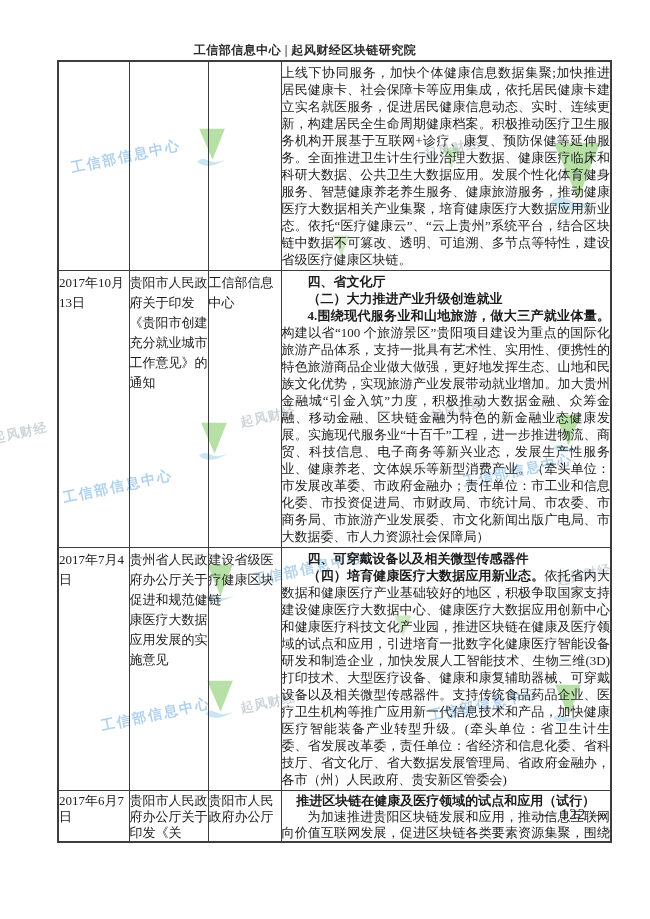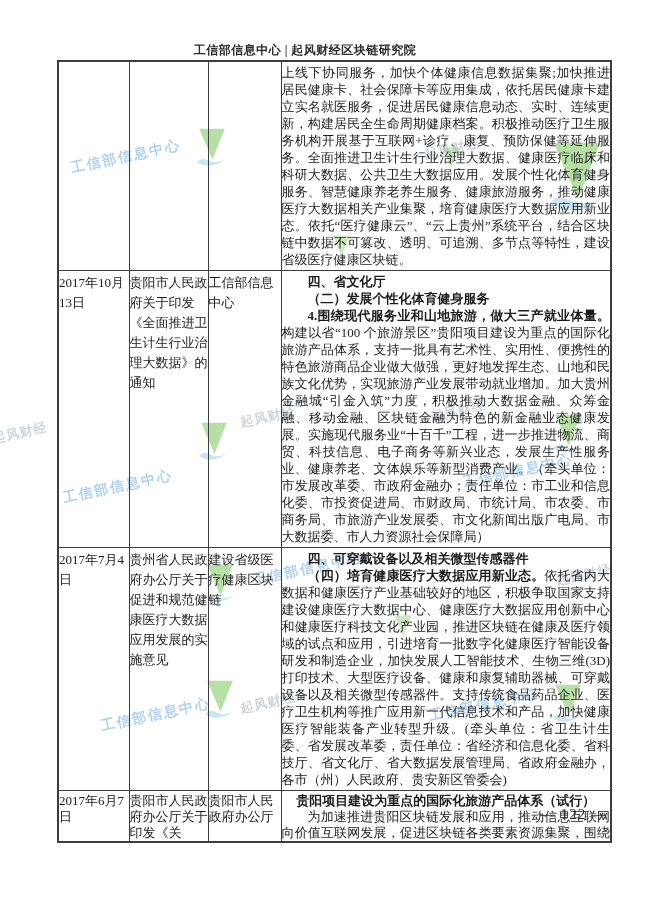--- a/index.html
+++ b/index.html
@@ -146,29 +146,29 @@
             <div class="cell-box">
               <p class="para"><span>上线下协同服务，加快个体健康信息数据集聚;加快推进居民健康卡、社会保障卡等应用集成，依托居民健康卡建立实名就医服务，促进居民健康信息动态、实时、连续更新，构建居民全生命周期健康档案。积极推动医疗卫生服务机构开展基于互联网+诊疗、康复、预防保健等延伸服务。全面推进卫生计生行业治理大数据、健康医疗临床和科研大数据、公共卫生大数据应用。发展个性化体育健身服务、智慧健康养老养生服务、健康旅游服务，推动健康医疗大数据相关产业集聚，培育健康医疗大数据应用新业态。依托“医疗健康云”、“云上贵州”系统平台，结合区块链中数据不可篡改、透明、可追溯、多节点等特性，建设省级医疗健康区块链。</span></p>
             </div>
           </td>
         </tr>
         <tr>
           <td>
             <div class="cell-box">2017年10月13日</div>
           </td>
           <td>
-            <div class="cell-box">贵阳市人民政府关于印发《全面推进卫生计生行业治理大数据》的通知</div>
+            <div class="cell-box">贵阳市人民政府关于印发《贵阳市创建充分就业城市工作意见》的通知</div>
           </td>
           <td>
             <div class="cell-box">工信部信息中心</div>
           </td>
           <td class="cell-content">
             <div class="cell-box">
               <p class="para indent"><span class="bold">四、省文化厅</span></p>
-              <p class="para indent"><span class="bold">（二）发展个性化体育健身服务</span></p>
+              <p class="para indent"><span class="bold">（二）大力推进产业升级创造就业</span></p>
               <p class="para indent"><span class="bold">4.围绕现代服务业和山地旅游，做大三产就业体量。</span><span>构建以省“100 个旅游景区”贵阳项目建设为重点的国际化旅游产品体系，支持一批具有艺术性、实用性、便携性的特色旅游商品企业做大做强，更好地发挥生态、山地和民族文化优势，实现旅游产业发展带动就业增加。加大贵州金融城“引金入筑”力度，积极推动大数据金融、众筹金融、移动金融、区块链金融为特色的新金融业态健康发展。实施现代服务业“十百千”工程，进一步推进物流、商贸、科技信息、电子商务等新兴业态，发展生产性服务业、健康养老、文体娱乐等新型消费产业。（牵头单位：市发展改革委、市政府金融办；责任单位：市工业和信息化委、市投资促进局、市财政局、市统计局、市农委、市商务局、市旅游产业发展委、市文化新闻出版广电局、市大数据委、市人力资源社会保障局）</span></p>
             </div>
           </td>
         </tr>
         <tr>
           <td>
             <div class="cell-box">2017年7月4日</div>
           </td>
           <td>
             <div class="cell-box">贵州省人民政府办公厅关于促进和规范健康医疗大数据应用发展的实施意见</div>
@@ -188,21 +188,21 @@
             <div class="cell-box">2017年6月7日</div>
           </td>
           <td>
             <div class="cell-box">贵阳市人民政府办公厅关于印发《关</div>
           </td>
           <td>
             <div class="cell-box">贵阳市人民政府办公厅</div>
           </td>
           <td class="cell-content">
             <div class="cell-box">
-              <p class="para center"><span class="bold">贵阳项目建设为重点的国际化旅游产品体系（试行）</span></p>
+              <p class="para center"><span class="bold">推进区块链在健康及医疗领域的试点和应用（试行）</span></p>
               <p class="para indent"><span>为加速推进贵阳区块链发展和应用，推动信息互联网向价值互联网发展，促进区块链各类要素资源集聚，围绕《贵</span></p>
             </div>
           </td>
         </tr>
       </tbody>
   </table>
 
   <div class="page-number">— 122 —</div>
 
 </div>

